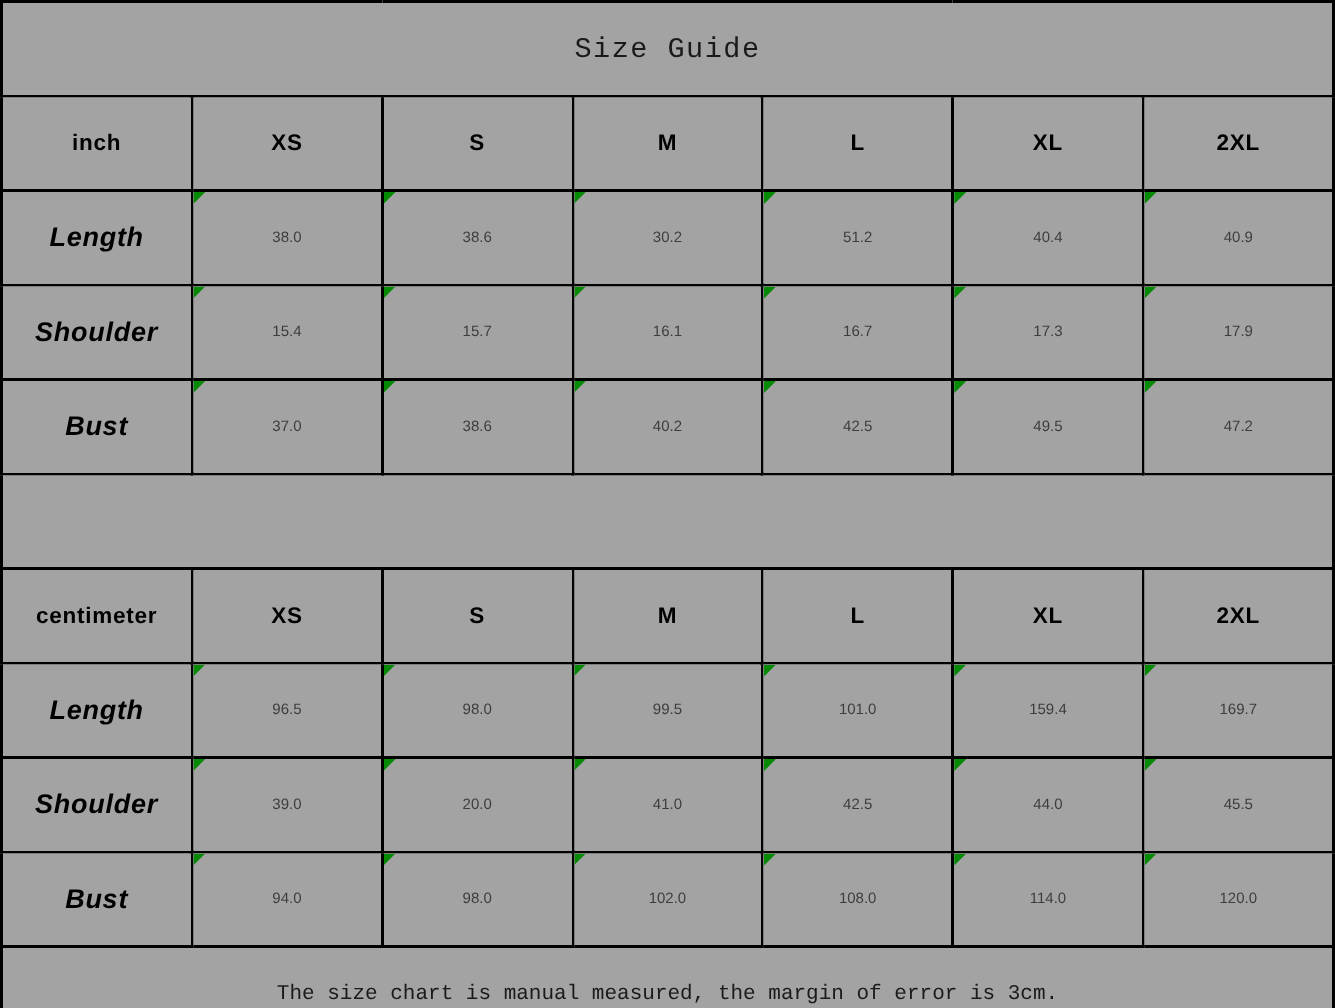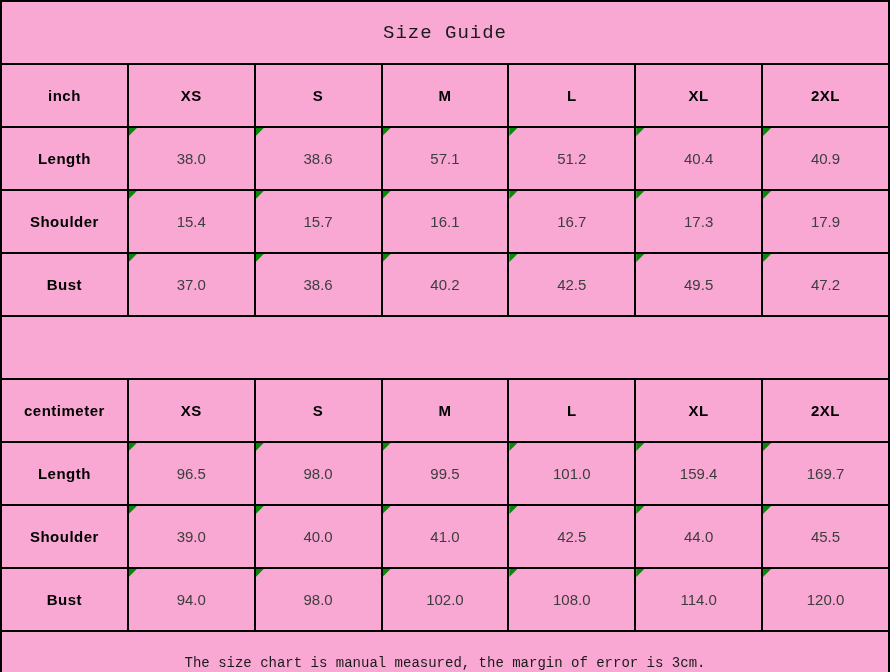--- a/index.html
+++ b/index.html
@@ -12,45 +12,46 @@
     font-family: "Liberation Sans", sans-serif;
     background: #ffffff;
   }
   table.size-guide col { width: 14.2857%; }
   table.size-guide td {
     border: 2px solid #000000;
     text-align: center;
     vertical-align: middle;
     padding: 0;
     position: relative;
-    background: #f9a8d4;
+    background: #a3a3a3;
     height: 61px;
     overflow: hidden;
   }
   td.title-cell {
     font-family: "Liberation Mono", monospace;
     font-size: 19px;
     font-weight: normal;
     color: #1a1a1a;
     letter-spacing: 1px;
   }
   td.hdr {
     font-weight: bold;
     font-size: 15px;
     color: #000000;
     letter-spacing: 0.5px;
   }
   td.lbl {
     font-weight: bold;
-    font-size: 15px;
+    font-size: 18px;
     color: #000000;
     letter-spacing: 0.5px;
+    font-style: italic;
   }
   td.num {
-    font-size: 15px;
+    font-size: 10px;
     color: #3d3d3d;
     margin-left: 12px;
   }
   td.spacer-cell { background: #ffffff; }
   td.note-cell {
     font-family: "Liberation Mono", monospace;
     font-size: 14px;
     color: #1a1a1a;
   }
   .tri {
@@ -89,21 +90,21 @@
     <td class="hdr">M</td>
     <td class="hdr">L</td>
     <td class="hdr">XL</td>
     <td class="hdr">2XL</td>
   </tr>
 
   <tr>
     <td class="lbl">Length</td>
     <td class="num"><span class="tri"></span><span>38.0</span></td>
     <td class="num"><span class="tri"></span><span>38.6</span></td>
-    <td class="num"><span class="tri"></span><span>57.1</span></td>
+    <td class="num"><span class="tri"></span><span>30.2</span></td>
     <td class="num"><span class="tri"></span><span>51.2</span></td>
     <td class="num"><span class="tri"></span><span>40.4</span></td>
     <td class="num"><span class="tri"></span><span>40.9</span></td>
   </tr>
 
   <tr>
     <td class="lbl">Shoulder</td>
     <td class="num"><span class="tri"></span><span>15.4</span></td>
     <td class="num"><span class="tri"></span><span>15.7</span></td>
     <td class="num"><span class="tri"></span><span>16.1</span></td>
@@ -142,21 +143,21 @@
     <td class="num"><span class="tri"></span><span>98.0</span></td>
     <td class="num"><span class="tri"></span><span>99.5</span></td>
     <td class="num"><span class="tri"></span><span>101.0</span></td>
     <td class="num"><span class="tri"></span><span>159.4</span></td>
     <td class="num"><span class="tri"></span><span>169.7</span></td>
   </tr>
 
   <tr>
     <td class="lbl">Shoulder</td>
     <td class="num"><span class="tri"></span><span>39.0</span></td>
-    <td class="num"><span class="tri"></span><span>40.0</span></td>
+    <td class="num"><span class="tri"></span><span>20.0</span></td>
     <td class="num"><span class="tri"></span><span>41.0</span></td>
     <td class="num"><span class="tri"></span><span>42.5</span></td>
     <td class="num"><span class="tri"></span><span>44.0</span></td>
     <td class="num"><span class="tri"></span><span>45.5</span></td>
   </tr>
 
   <tr>
     <td class="lbl">Bust</td>
     <td class="num"><span class="tri"></span><span>94.0</span></td>
     <td class="num"><span class="tri"></span><span>98.0</span></td>

